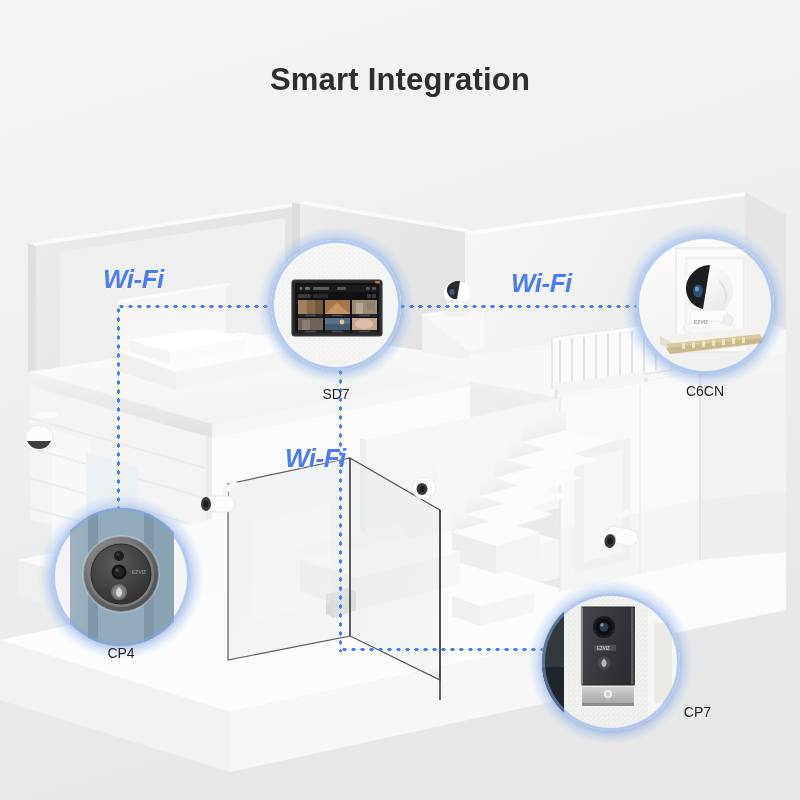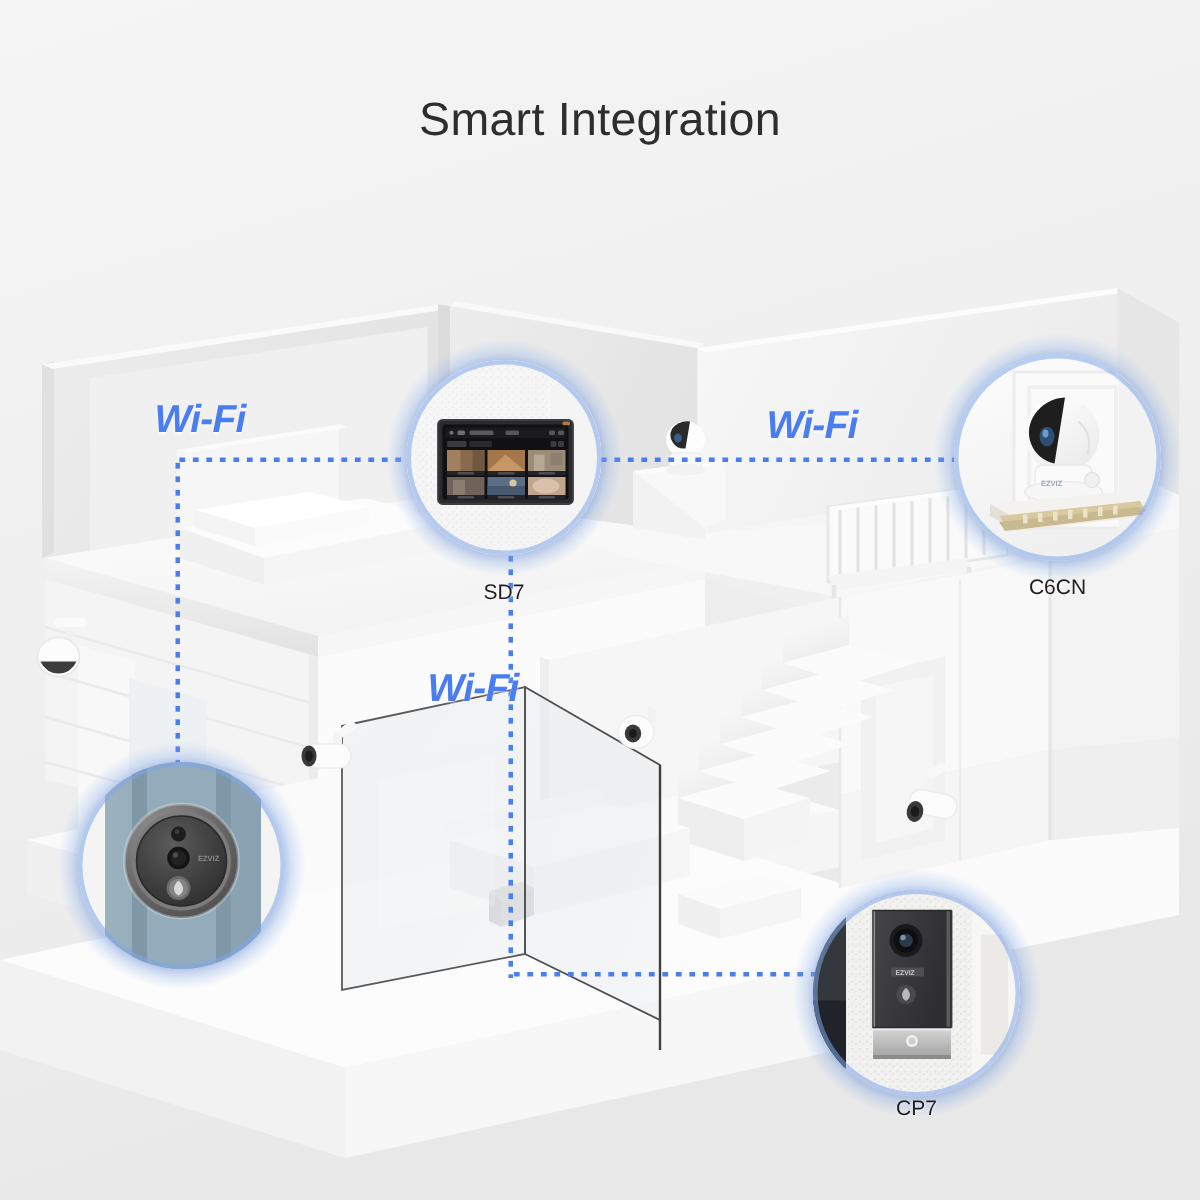--- a/index.html
+++ b/index.html
@@ -8,21 +8,21 @@
     font-family:"Liberation Sans", sans-serif;
     background:#f1f1f1;
     position:relative;
   }
   #stage { position:absolute; inset:0; width:800px; height:800px; overflow:hidden;
            background:linear-gradient(170deg,#f4f4f4 0%,#efefef 45%,#eaeaea 100%); }
 
   
   .title {
     position:absolute; top:62px; left:0; width:800px; text-align:center;
-    font-size:31px; font-weight:normal; color:#2e2e2e; letter-spacing:.2px;
+    font-size:31px; font-weight:bold; color:#2e2e2e; letter-spacing:.2px;
   }
 
   
   .dot-h {
     position:absolute; height:3px;
     background-image:radial-gradient(circle, #4a7df0 45%, rgba(0,0,0,0) 46%);
     background-size:9px 3px; background-repeat:repeat-x;
   }
   .dot-v {
     position:absolute; width:3px;
@@ -466,20 +466,21 @@
 
         <circle cx="67" cy="84" r="8" fill="#6a6a6a"></circle>
         <circle cx="67" cy="84" r="6.4" fill="#848484"></circle>
         <path d="M67 79 q3 2.5 3 5.5 q0 3 -3 4.5 q-3 -1.5 -3 -4.5 q0 -3 3 -5.5 z" fill="#d8d8d8"></path>
 
         <circle cx="69" cy="66" r="38" fill="none" stroke="rgba(255,255,255,.28)" stroke-width="2"></circle>
       </svg>
     </div>
     <div class="ring"></div>
   </div>
+  <div class="cap" style="left:21px; top:645px;">CP4</div>
 
   <div class="callout" style="left:542px; top:593px; width:138px; height:138px;">
     <div class="glow"></div>
     <div class="disc">
       <svg width="138" height="138" viewBox="0 0 138 138">
         <defs>
           <pattern id="stucco2" width="5" height="5" patternUnits="userSpaceOnUse">
             <rect width="5" height="5" fill="#f2f2f0"></rect>
             <circle cx="1.2" cy="1.4" r=".75" fill="#e4e4e1"></circle>
             <circle cx="3.7" cy="3.1" r=".65" fill="#e0e0dd"></circle>
@@ -520,21 +521,21 @@
         <rect x="40" y="92" width="52" height="2" fill="#e8e8e8"></rect>
         <circle cx="66" cy="101" r="4" fill="#f1f1f1"></circle>
         <circle cx="66" cy="101" r="2.4" fill="#cfcfcf"></circle>
         <rect x="40" y="110" width="52" height="3" fill="#8c8c8c"></rect>
 
         <rect x="40" y="14" width="52" height="78" fill="none" stroke="#2a2a2d" stroke-width="1"></rect>
       </svg>
     </div>
     <div class="ring"></div>
   </div>
-  <div class="cap" style="left:511px; top:730px;">CP7</div>
+  <div class="cap" style="left:511px; top:704px;text-align:right;">CP7</div>
 
   <div class="wifi" style="left:76px; top:264px;">Wi-Fi</div>
   <div class="wifi" style="left:484px; top:268px;">Wi-Fi</div>
   <div class="wifi" style="left:258px; top:443px;">Wi-Fi</div>
 
   <div class="title">Smart Integration</div>
 
 </div>
 
 </body></html>

